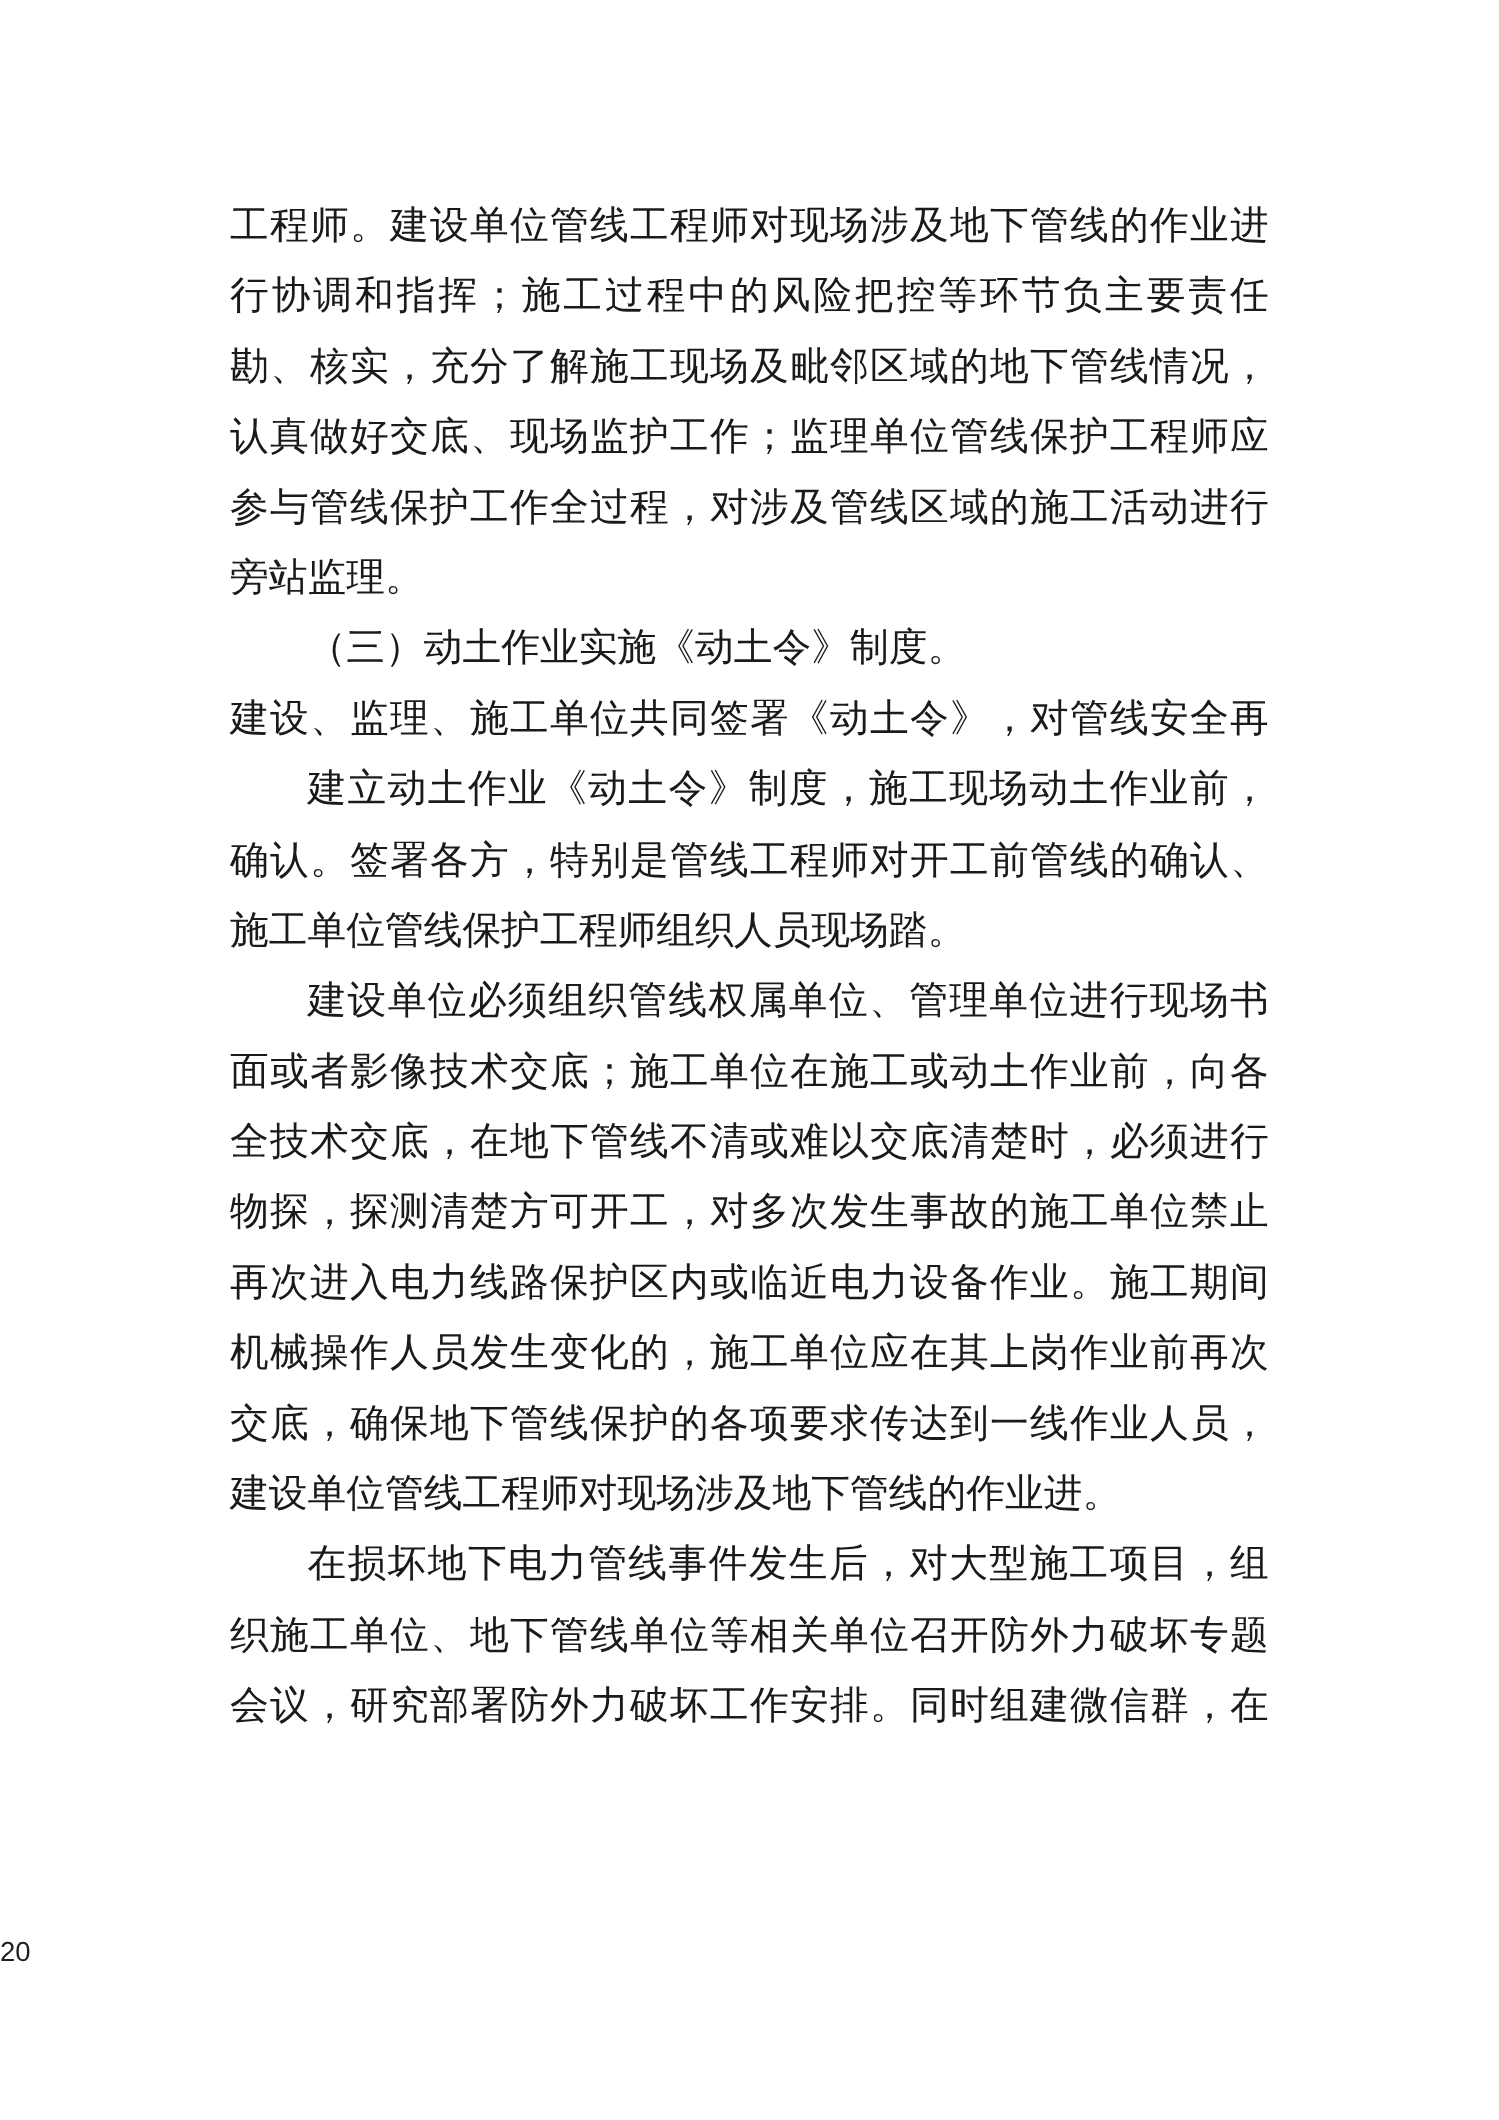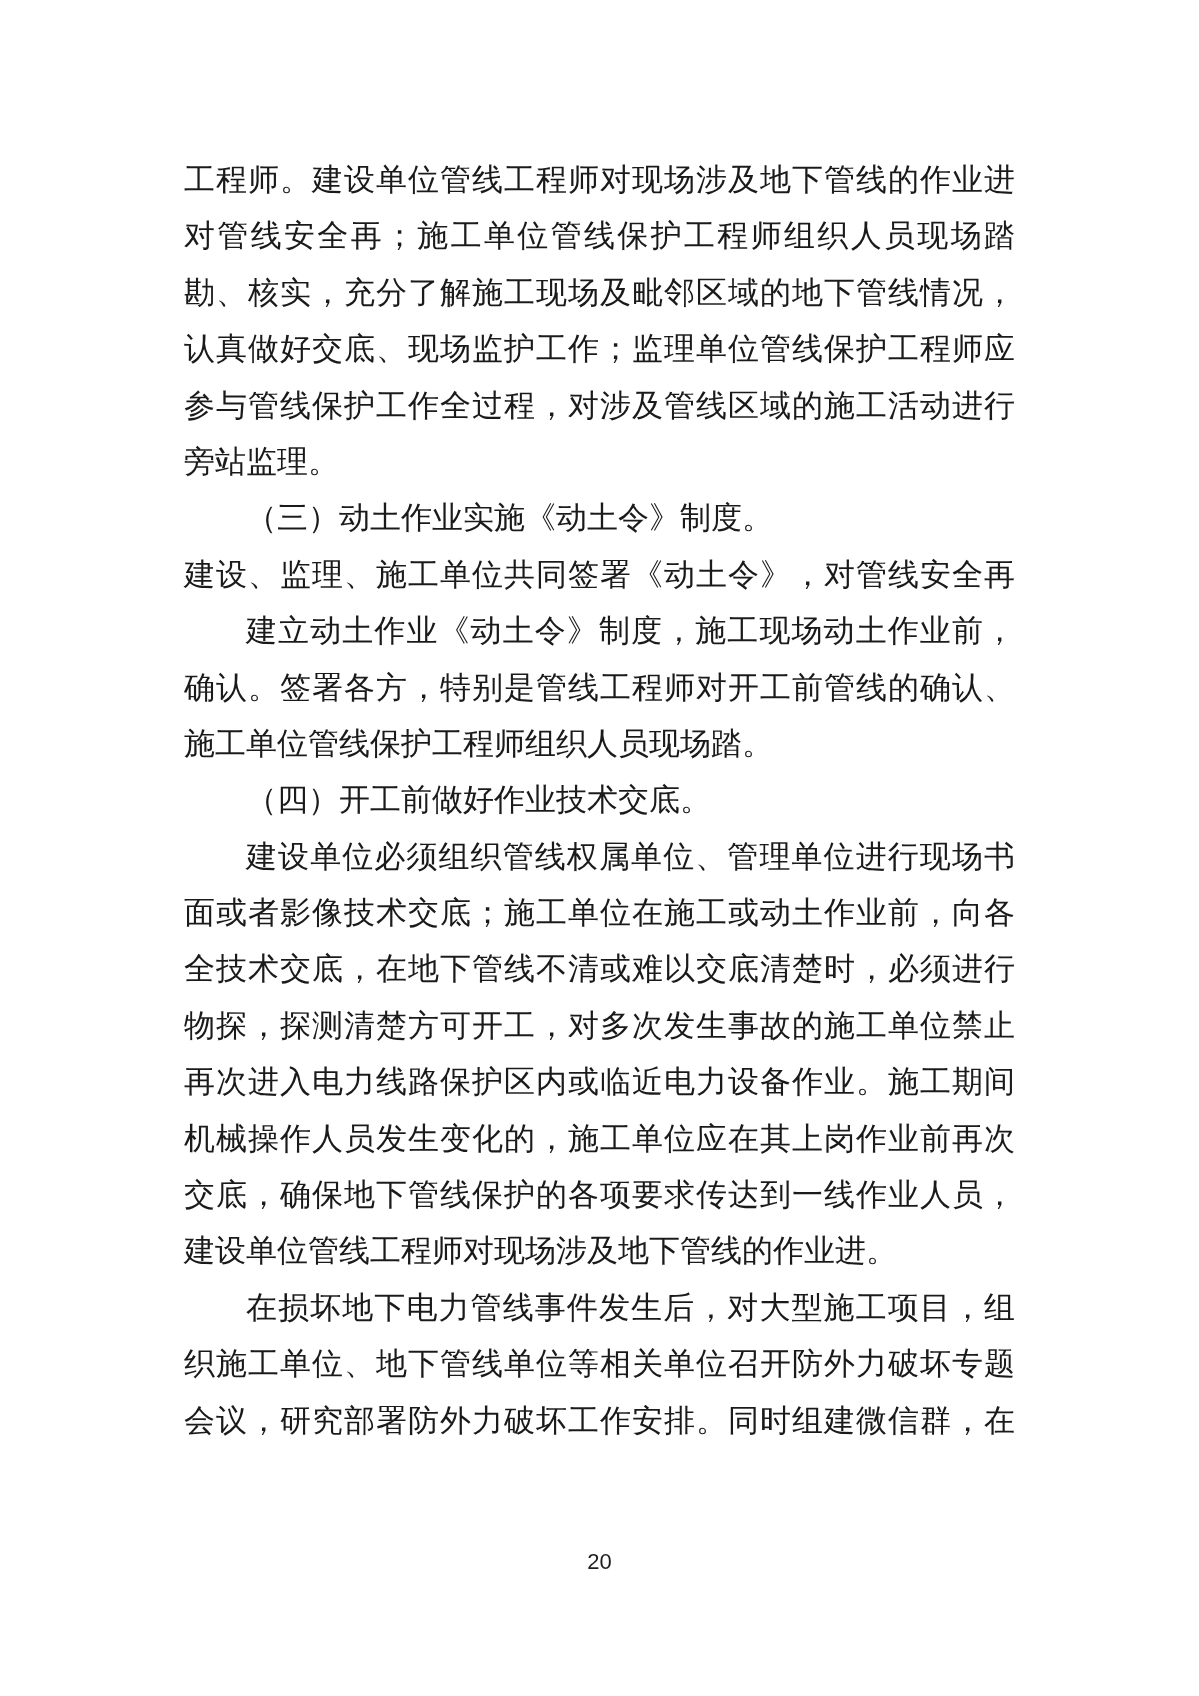--- a/index.html
+++ b/index.html
@@ -45,44 +45,42 @@
     text-indent: 2em;
   }
   .head {
     font-weight: normal;
   }
   .page-number {
     position: absolute;
     top: 1547px;
     left: 0;
     width: 1199px;
-    text-align: center;
     font-family: "Liberation Sans", sans-serif;
     font-size: 22px;
     line-height: 30px;
     color: #1f1f1f;
   }
 </style>
 </head>
 <body>
 
 <div class="page">
   <div class="text-block">
     <div class="ln just">工程师。建设单位管线工程师对现场涉及地下管线的作业进</div>
-    <div class="ln just">对管线安全再；施工单位管线保护工程师组织人员现场踏</div>
+    <div class="ln just">行协调和指挥；施工过程中的风险把控等环节负主要责任</div>
     <div class="ln just">勘、核实，充分了解施工现场及毗邻区域的地下管线情况，</div>
     <div class="ln just">认真做好交底、现场监护工作；监理单位管线保护工程师应</div>
     <div class="ln just">参与管线保护工作全过程，对涉及管线区域的施工活动进行</div>
     <div class="ln">旁站监理。</div>
     <div class="ln head ind">（三）动土作业实施《动土令》制度。</div>
     <div class="ln just">建设、监理、施工单位共同签署《动土令》，对管线安全再</div>
     <div class="ln just ind">建立动土作业《动土令》制度，施工现场动土作业前，</div>
     <div class="ln just">确认。签署各方，特别是管线工程师对开工前管线的确认、</div>
     <div class="ln">施工单位管线保护工程师组织人员现场踏。</div>
-    <div class="ln head ind">（四）开工前做好作业技术交底。</div>
     <div class="ln just ind">建设单位必须组织管线权属单位、管理单位进行现场书</div>
     <div class="ln just">面或者影像技术交底；施工单位在施工或动土作业前，向各</div>
     <div class="ln just">全技术交底，在地下管线不清或难以交底清楚时，必须进行</div>
     <div class="ln just">物探，探测清楚方可开工，对多次发生事故的施工单位禁止</div>
     <div class="ln just">再次进入电力线路保护区内或临近电力设备作业。施工期间</div>
     <div class="ln just">机械操作人员发生变化的，施工单位应在其上岗作业前再次</div>
     <div class="ln just">交底，确保地下管线保护的各项要求传达到一线作业人员，</div>
     <div class="ln">建设单位管线工程师对现场涉及地下管线的作业进。</div>
     <div class="ln just ind">在损坏地下电力管线事件发生后，对大型施工项目，组</div>
     <div class="ln just">织施工单位、地下管线单位等相关单位召开防外力破坏专题</div>

